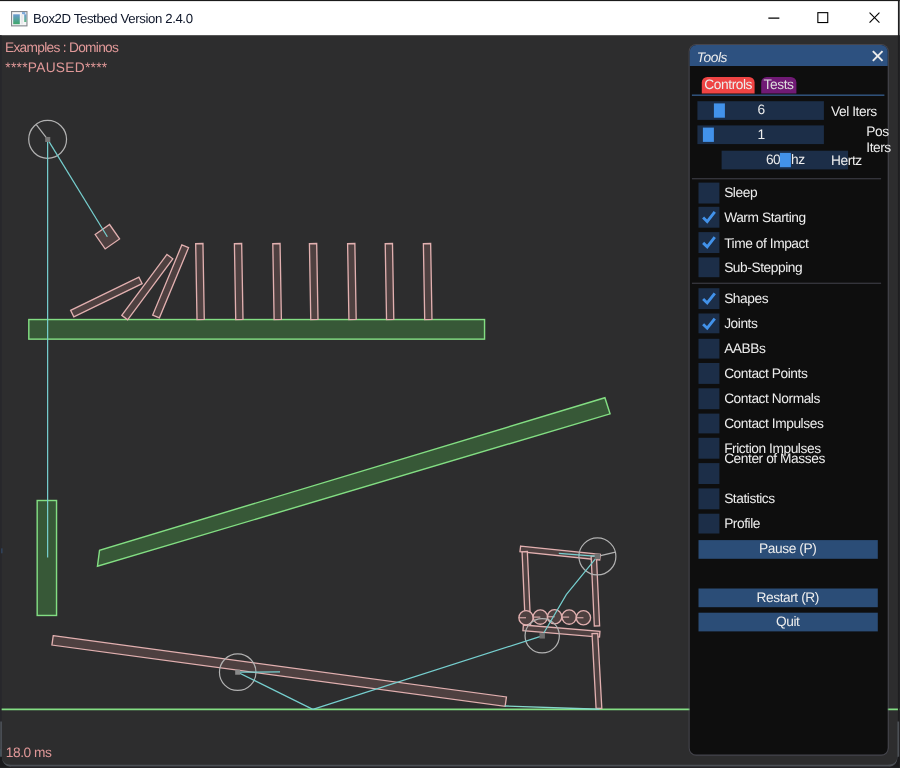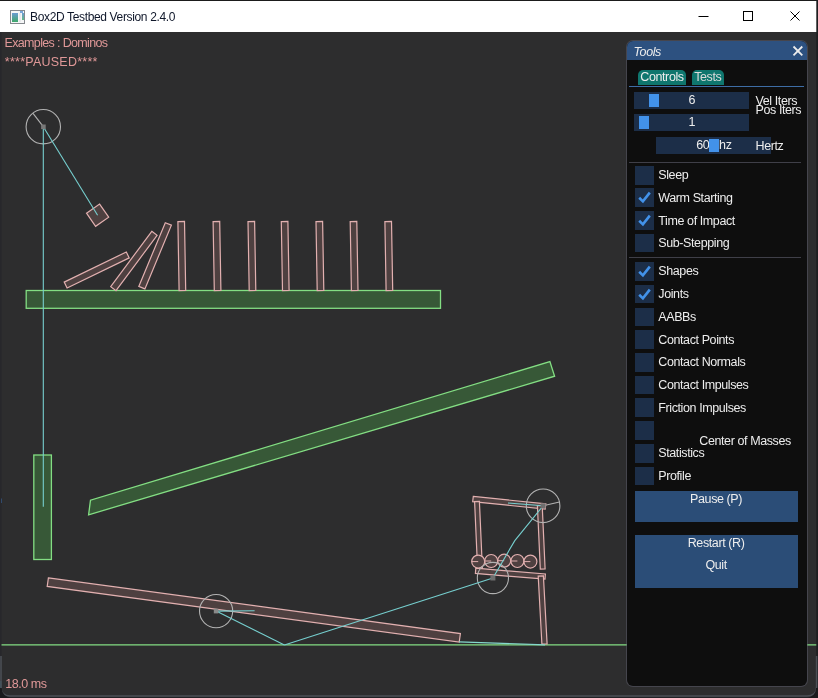--- a/index.html
+++ b/index.html
@@ -6,21 +6,21 @@
 #titlebar { position:absolute; left:0; top:0; width:818px; height:32px; background:#fff;
   border-top:1px solid #1b1b1b; }
 #ttext { position:absolute; left:30px; top:9px; font-size:12px; color:#0f172a; letter-spacing:-0.35px; }
 #scene { position:absolute; left:0; top:0; }
 #panel { position:absolute; left:627px; top:41px; width:179.5px; height:645px;
   background:#0e0e0e; box-shadow:0 0 0 1px rgba(100,100,115,0.45); border-radius:6px;
   font-size:12.5px; letter-spacing:-0.4px; color:#ededed; }
 #ptitle { position:absolute; left:0; top:0; width:100%; height:18.5px; background:#2d5180;
   border-radius:6px 6px 0 0; }
 .t { white-space:nowrap; }
-.btn { position:absolute; left:7.6px; width:163px; height:31px; background:#2b4d77;
+.btn { position:absolute; left:7.6px; width:163px; height:17px; background:#2b4d77;
   text-align:center; line-height:17px; }
 .lab { position:absolute; left:128.5px; }
 .field { position:absolute; left:7.3px; width:115.2px; height:17.3px; background:#1c2e48;
   text-align:center; line-height:17.3px; }
 .grab { position:absolute; width:9.9px; height:13.4px; background:#4292ea; }
 .tab { position:absolute; top:28.8px; height:15.5px; border-radius:5px 5px 0 0;
   text-align:center; line-height:15.8px; }
 </style></head>
 <body>
 <svg id="scene" width="818" height="698" viewBox="0 0 818 698">
@@ -103,30 +103,30 @@
     <line x1="799.5" y1="10.5" x2="790.5" y2="19.5" stroke="#000" stroke-width="1"></line>
   </svg>
 </div>
 
 <div id="panel">
   <div id="ptitle"></div>
   <div style="position:absolute;left:6.5px;top:3.8px;font-style:italic;" class="t">Tools</div>
   <svg width="14" height="14" style="position:absolute;left:164px;top:3px;">
       <path d="M2.5 2.5 L11.3 11.3 M11.3 2.5 L2.5 11.3" stroke="#ececec" stroke-width="1.8"></path>
     </svg>
-  <div class="tab" style="left:11px;width:48px;background:#0f766e;">Controls</div>
-  <div class="tab" style="left:65px;width:31.5px;background:#0f766e;color:#dcdcdc;">Tests</div>
+  <div class="tab" style="left:11px;width:48px;background:#ef4444;">Controls</div>
+  <div class="tab" style="left:65px;width:31.5px;background:#701a75;color:#dcdcdc;">Tests</div>
   <div style="position:absolute;left:2px;top:45px;width:175px;height:1.1px;background:#3e6da6;"></div>
 
   <div class="field" style="top:50.7px;">6</div>
   <div class="grab" style="left:21.8px;top:52.7px;"></div>
   <div class="lab" style="top:52.7px;">Vel Iters</div>
   <div class="field" style="top:73px;">1</div>
   <div class="grab" style="left:11.7px;top:75px;"></div>
-  <div class="lab" style="top:62px;">Pos Iters</div>
+  <div class="lab" style="top:72px;margin-left:32px;">Pos Iters</div>
   <div class="field" style="top:96px;display:flex;align-items:center;justify-content:center;margin-left:22px;">
       <span>60</span>
       <span style="width:9.7px;height:13.4px;background:#4292ea;"></span>
       <span>hz</span>
     </div>
   <div class="lab" style="top:98px;">Hertz</div>
 
   <div style="position:absolute;left:2px;top:120.7px;width:172px;height:1px;background:#3f3f48;"></div>
   <div style="position:absolute;left:7.9px;top:124.8px;width:18.8px;height:18.8px;background:#1c2e48;"></div>
     <div style="position:absolute;left:31.3px;top:127.2px;" class="t">Sleep</div>
@@ -161,21 +161,21 @@
     <div style="position:absolute;left:31.3px;top:268.9px;" class="t">AABBs</div>
     <div style="position:absolute;left:7.9px;top:289.2px;width:18.8px;height:18.8px;background:#1c2e48;"></div>
     <div style="position:absolute;left:31.3px;top:291.6px;" class="t">Contact Points</div>
     <div style="position:absolute;left:7.9px;top:312.0px;width:18.8px;height:18.8px;background:#1c2e48;"></div>
     <div style="position:absolute;left:31.3px;top:314.4px;" class="t">Contact Normals</div>
     <div style="position:absolute;left:7.9px;top:334.7px;width:18.8px;height:18.8px;background:#1c2e48;"></div>
     <div style="position:absolute;left:31.3px;top:337.1px;" class="t">Contact Impulses</div>
     <div style="position:absolute;left:7.9px;top:357.4px;width:18.8px;height:18.8px;background:#1c2e48;"></div>
     <div style="position:absolute;left:31.3px;top:359.8px;" class="t">Friction Impulses</div>
     <div style="position:absolute;left:7.9px;top:380.2px;width:18.8px;height:18.8px;background:#1c2e48;"></div>
-    <div style="position:absolute;left:31.3px;top:393px;margin-left:41px;" class="t">Center of Masses</div>
+    <div style="position:absolute;left:31.3px;top:369px;" class="t">Center of Masses</div>
     <div style="position:absolute;left:7.9px;top:402.9px;width:18.8px;height:18.8px;background:#1c2e48;"></div>
     <div style="position:absolute;left:31.3px;top:405.3px;" class="t">Statistics</div>
     <div style="position:absolute;left:7.9px;top:425.7px;width:18.8px;height:18.8px;background:#1c2e48;"></div>
     <div style="position:absolute;left:31.3px;top:428.1px;" class="t">Profile</div>
   <div class="btn" style="top:449.8px;">Pause (P)</div>
     <div class="btn" style="top:494.0px;">Restart (R)</div>
     <div class="btn" style="top:516.1px;">Quit</div>
 </div>
 
 <svg width="818" height="698" style="position:absolute;left:0;top:0;pointer-events:none;">

